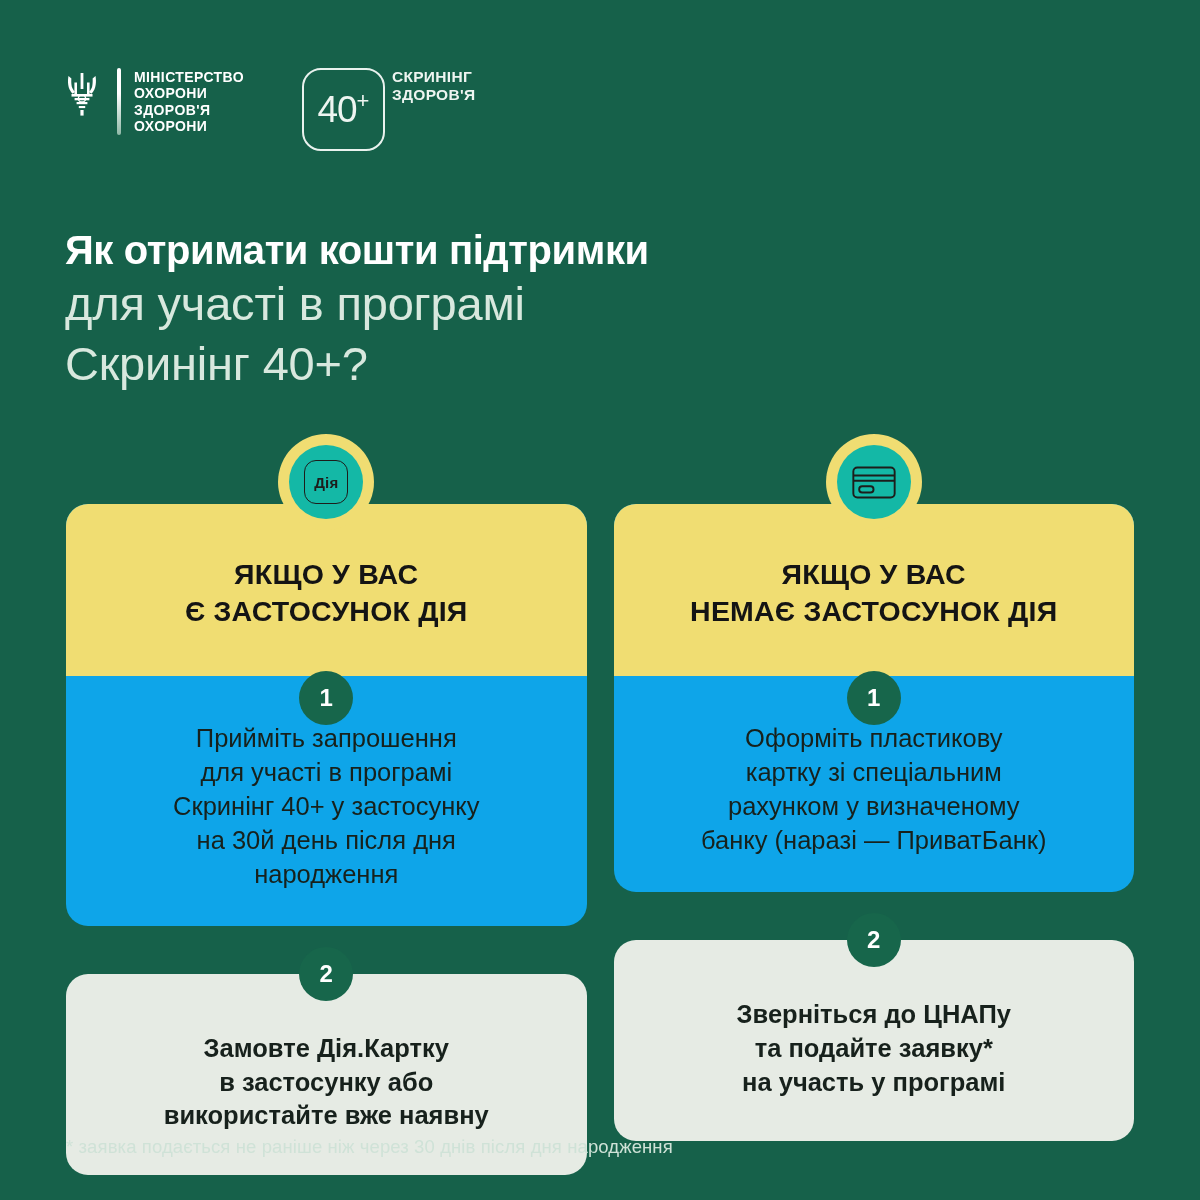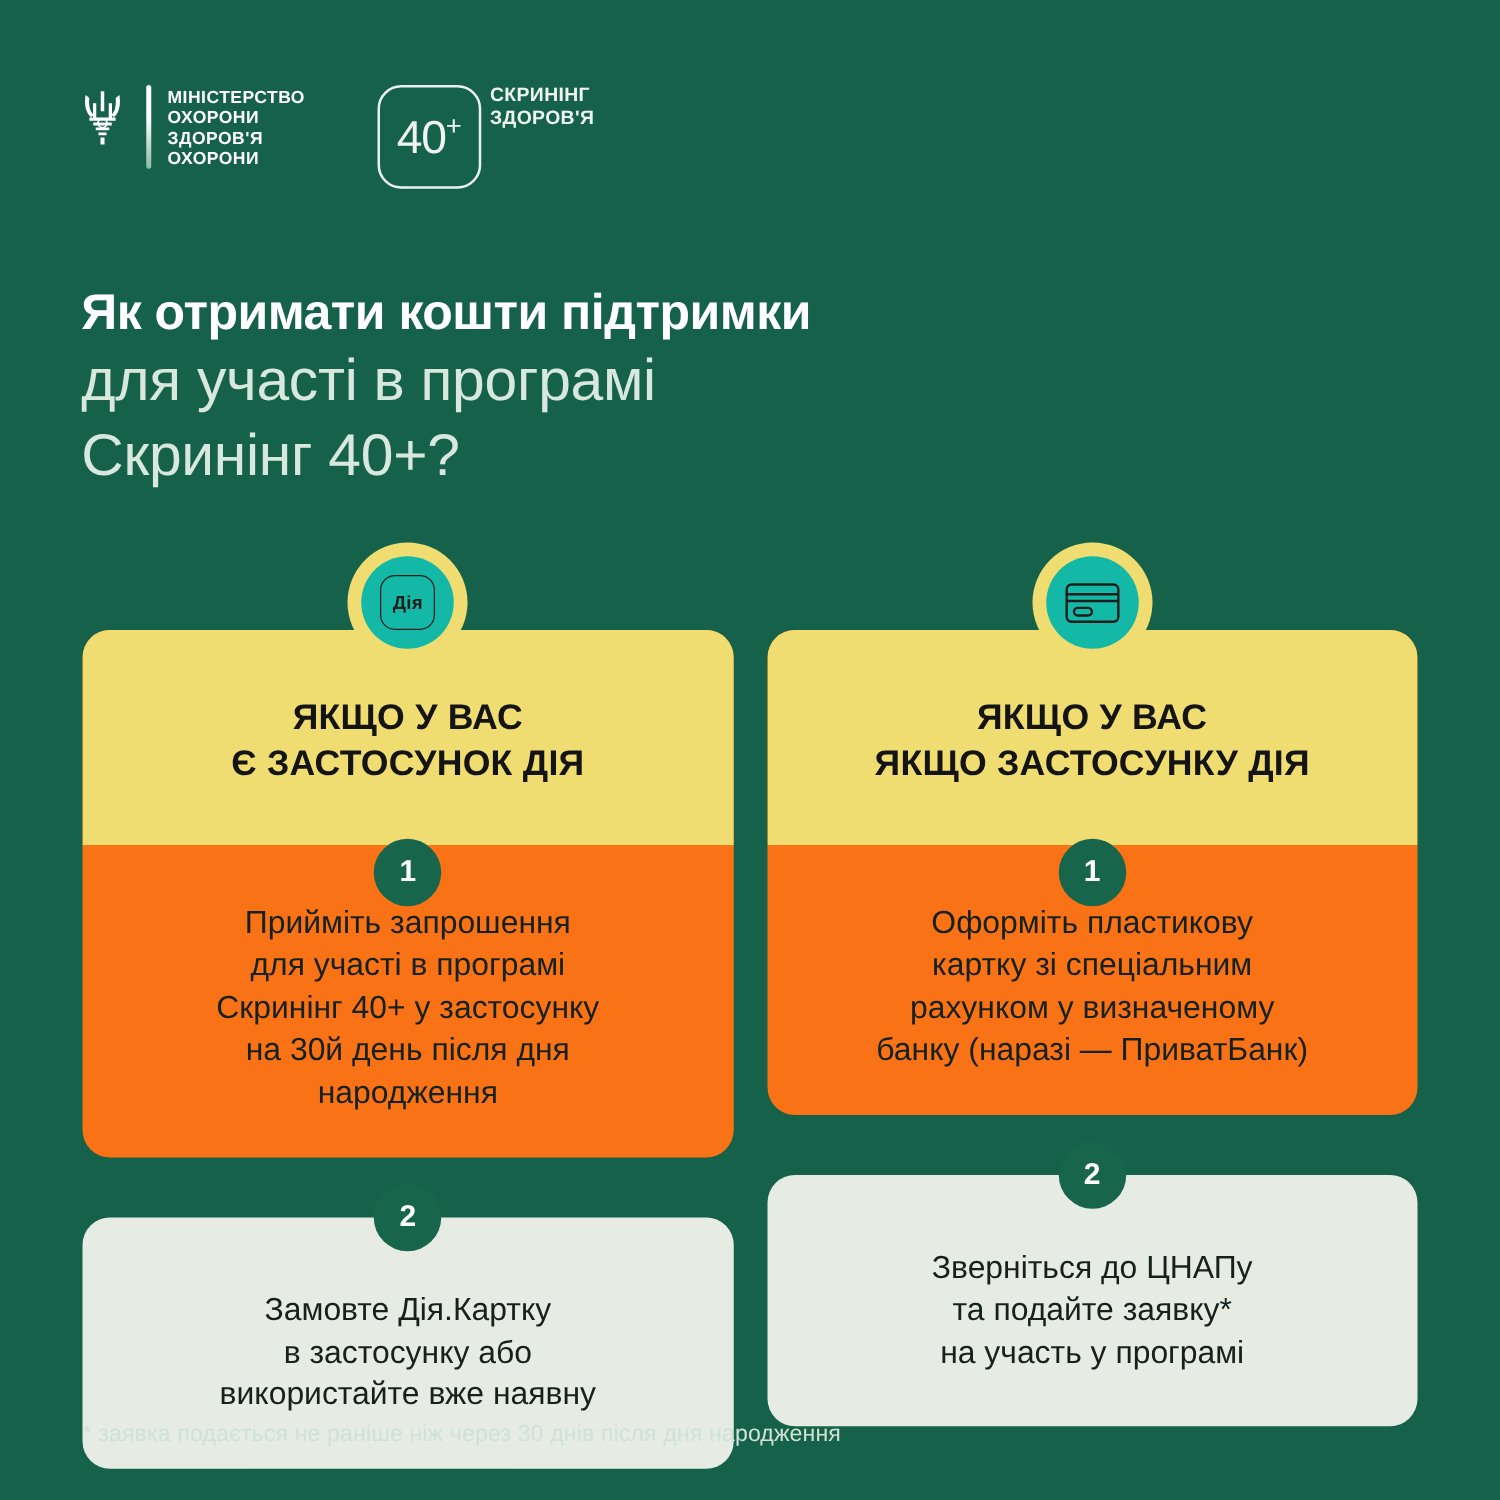--- a/index.html
+++ b/index.html
@@ -78,21 +78,21 @@
   }
   .dia-icon{
     width:42px;height:42px;border:1.8px solid #1d1d1b;border-radius:12px;
     display:flex;align-items:center;justify-content:center;
     font-size:15px;font-weight:bold;color:#1d1d1b;letter-spacing:.2px;
   }
   .card-icon svg{display:block;}
 
   
   .card{
-    background:#f97316;border-radius:22px;overflow:hidden;position:relative;
+    background:#0ea5e9;border-radius:22px;overflow:hidden;position:relative;
   }
   .card-head{
     background:#f0dd72;padding:52px 24px 46px;
     text-align:center;
   }
   .card-head .ht{
     display:block;font-size:28.5px;font-weight:bold;color:#141414;
     line-height:1.3;letter-spacing:.2px;
   }
   .step-circle{
@@ -112,21 +112,21 @@
   }
 
   
   .card2-wrap{position:relative;margin-top:48px;}
   .step-2{top:-27px;}
   .card2{
     background:#e6ebe4;border-radius:22px;
     padding:58px 22px 42px;text-align:center;
   }
   .card2 .bt{
-    display:block;font-size:25.5px;font-weight:400;color:#17211c;
+    display:block;font-size:25.5px;font-weight:700;color:#17211c;
     line-height:1.33;
   }
 
   
   .footnote{
     position:absolute;left:66px;bottom:42px;
     font-size:18.5px;color:#cfe2d7;font-weight:400;letter-spacing:.1px;
   }
 </style>
 </head>
@@ -229,21 +229,21 @@
               <rect x="7.5" y="21" width="15" height="6.4" rx="3.2" fill="none" stroke="#1d1d1b" stroke-width="2"></rect>
             </svg>
           </span>
         </div>
       </div>
     </div>
 
     <div class="card">
       <div class="card-head">
         <span class="ht">ЯКЩО У ВАС</span>
-        <span class="ht">ЯКЩО ЗАСТОСУНКУ ДІЯ</span>
+        <span class="ht">НЕМАЄ ЗАСТОСУНОК ДІЯ</span>
       </div>
       <div style="position:relative;">
         <div class="step-circle step-1">1</div>
         <div class="card-body">
           <span class="bt">Оформіть пластикову</span>
           <span class="bt">картку зі спеціальним</span>
           <span class="bt">рахунком у визначеному</span>
           <span class="bt">банку (наразі — ПриватБанк)</span>
         </div>
       </div>

